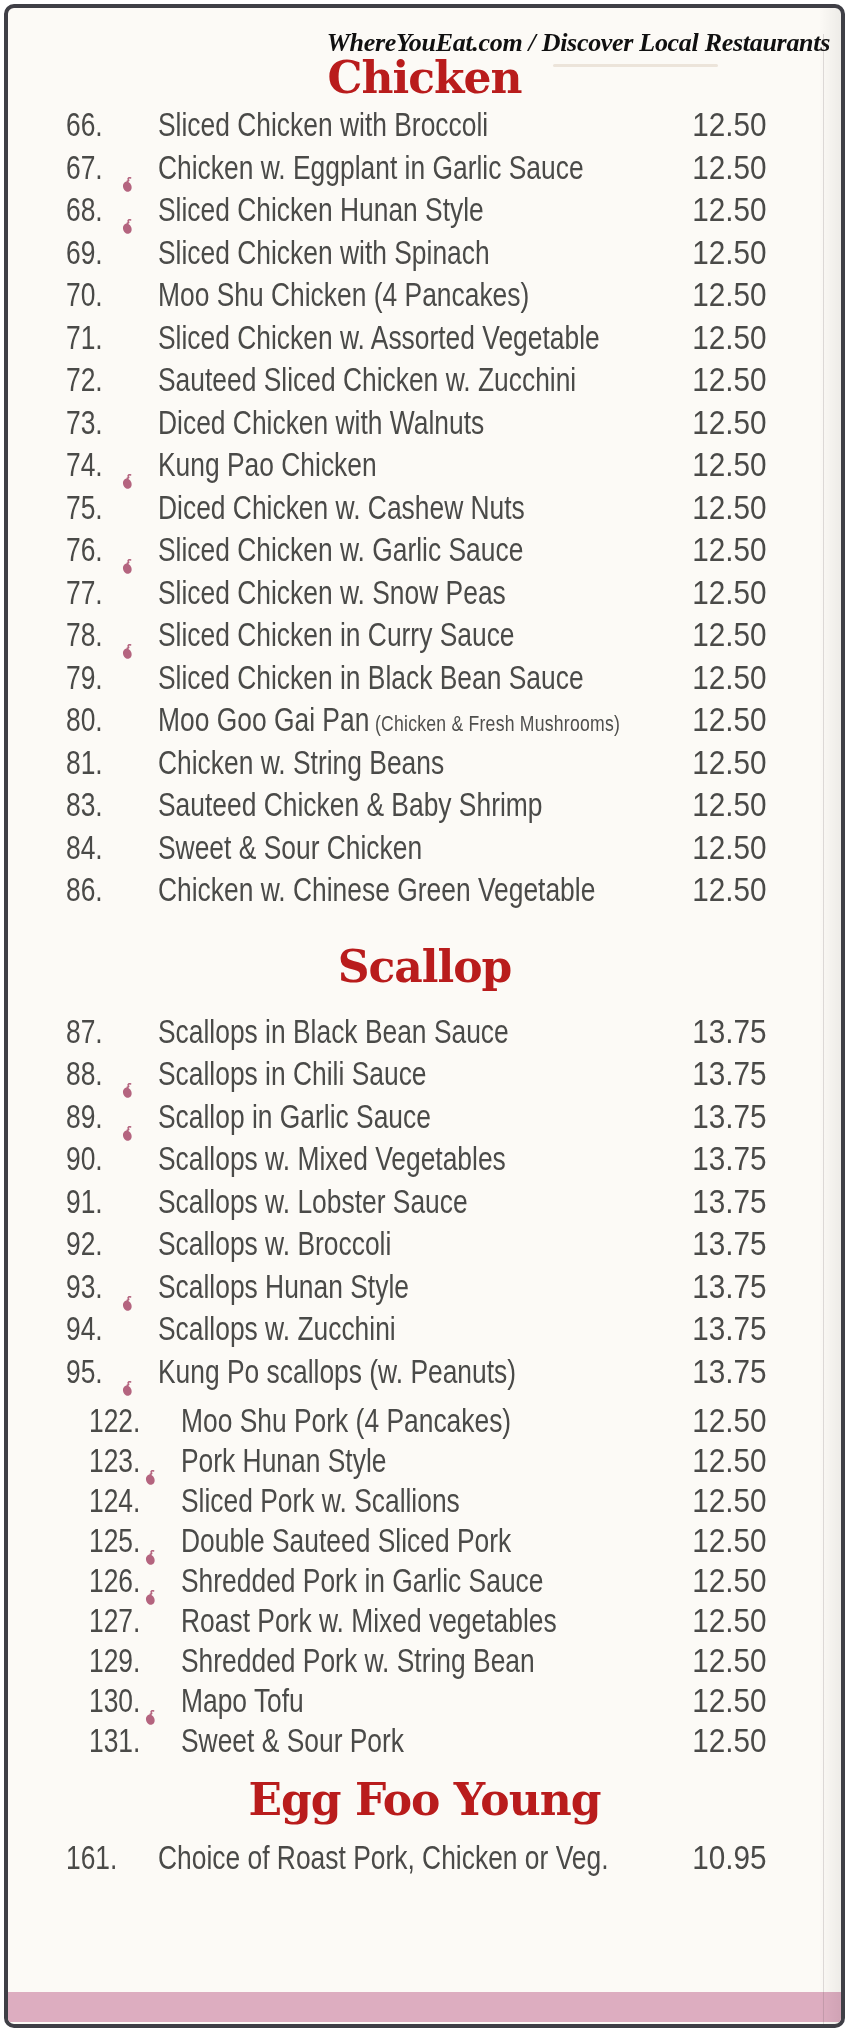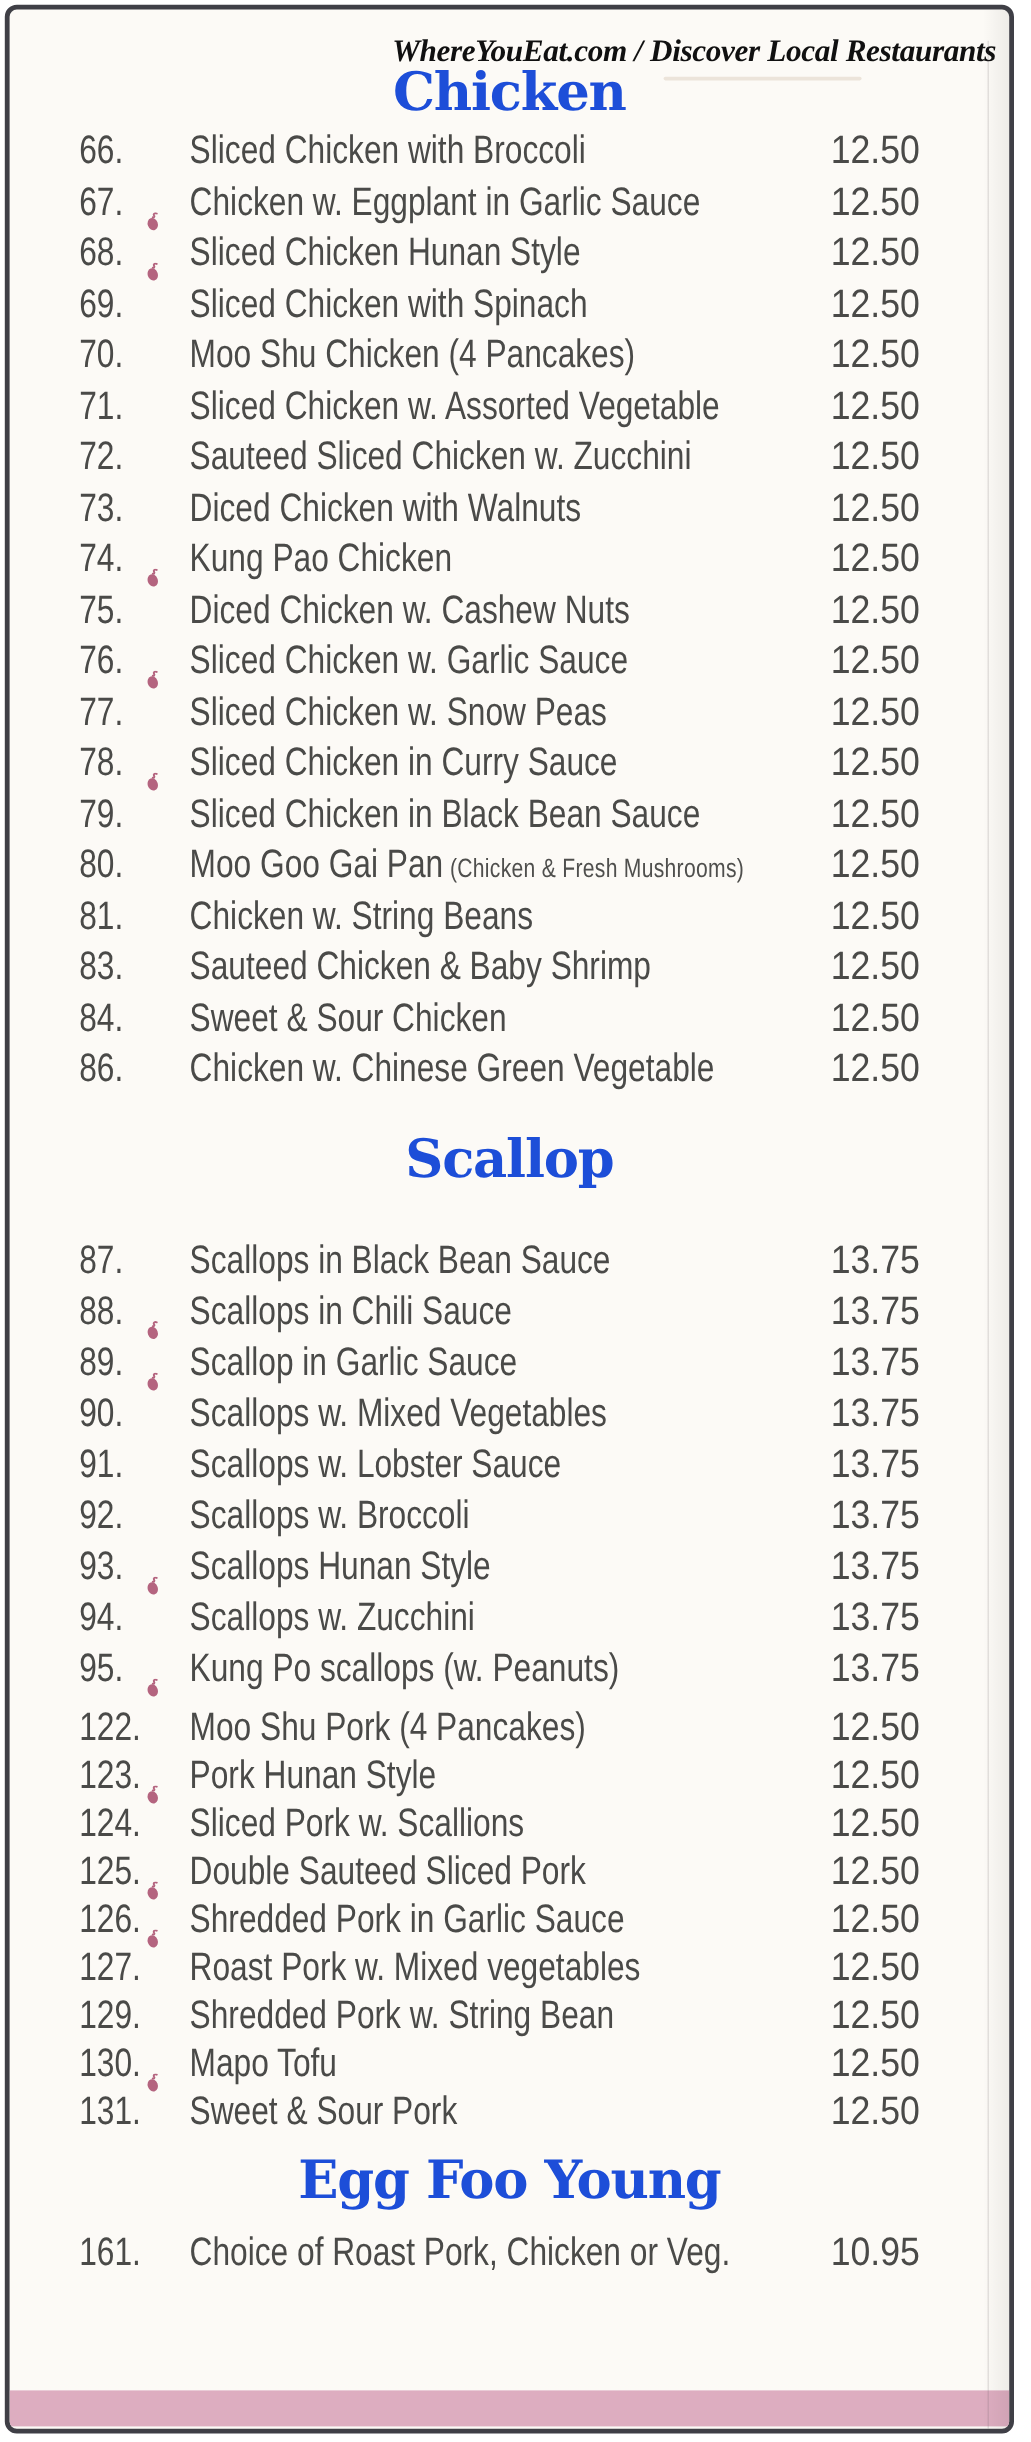--- a/index.html
+++ b/index.html
@@ -24,35 +24,35 @@
   }
   .header-underline{
     position:absolute;top:56px;left:545px;width:165px;height:3px;
     background:#ece4da;border-radius:2px;
   }
 
   
   .section-title{
     margin:0;text-align:center;font-family:"DejaVu Serif",serif;
     font-weight:bold;font-size:44px;line-height:44px;height:44px;
-    color:#1d4ed8;letter-spacing:-1px;
+    color:#b91c1c;letter-spacing:-1px;
   }
   .sec-0 .section-title{margin-top:0;}
   .sec-0 .rows{margin-top:5px;}
   .sec-1 .section-title{margin-top:32px;text-align:center;}
-  .sec-1 .rows{margin-top:41px;}
+  .sec-1 .rows{margin-top:23px;}
   .sec-2 .section-title{margin-top:25px;}
   .sec-2 .rows{margin-top:8px;}
   .sec-3 .section-title{margin-top:16px;}
   .sec-3 .rows{margin-top:16px;}
 
   
   .row{position:relative;font-size:33px;color:#4a4a48;}
   .sec-0 .row,.sec-1 .row{height:42.5px;}
-  .sec-2 .row{height:40px;}
+  .sec-2 .row{height:40px;margin-left:23px;}
   .sec-3 .row{height:41px;}
   .row span{white-space:nowrap;}
   .num{
     position:absolute;left:58px;top:50%;
     transform:translateY(-52%) scaleX(0.8);transform-origin:0 50%;
   }
   .spice{
     position:absolute;left:113px;top:50%;
     transform:translateY(-38%);width:15px;height:16px;
   }

